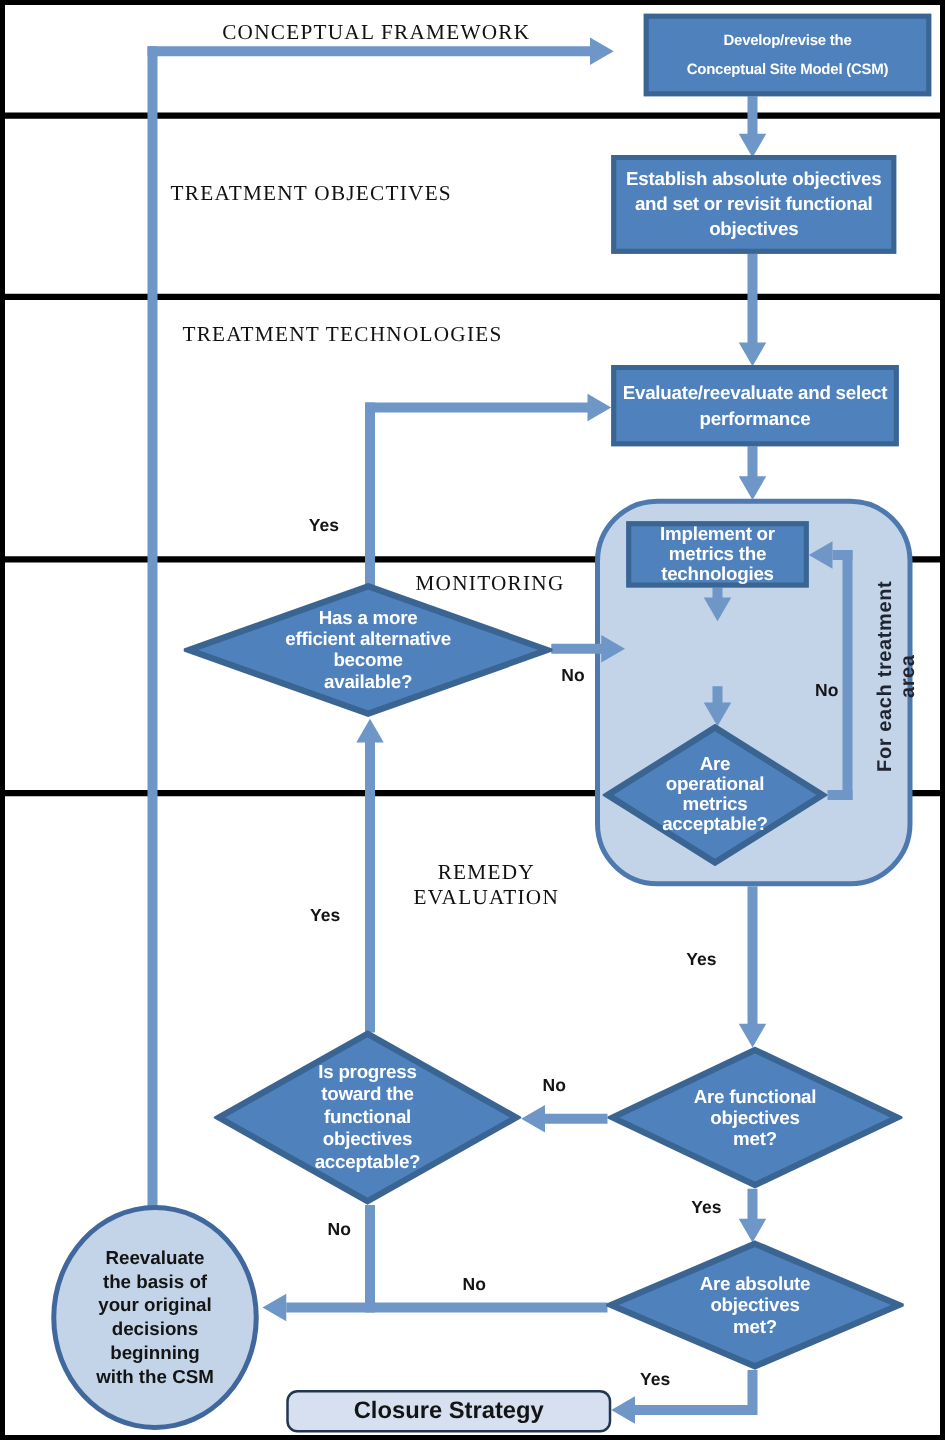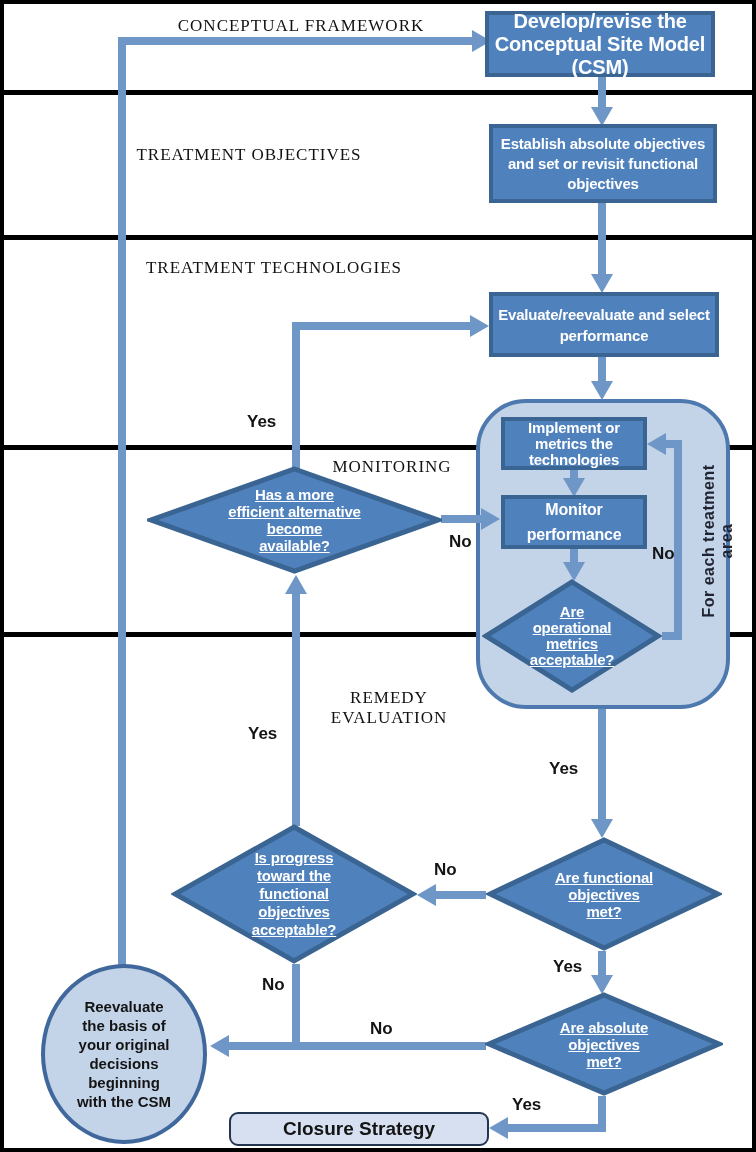--- a/index.html
+++ b/index.html
@@ -38,41 +38,41 @@
     border:4px solid var(--shape-border);box-sizing:border-box;
     display:flex;align-items:center;justify-content:center;text-align:center;
     color:#fff;font-weight:bold;white-space:pre-line;letter-spacing:-0.2px;
   }
   .diamond{position:absolute;z-index:4;}
   .diamond svg{position:absolute;left:0;top:0;width:100%;height:100%;}
   .dtext{
     position:absolute;left:0;top:0;width:100%;height:100%;z-index:5;
     display:flex;align-items:center;justify-content:center;text-align:center;
     color:#fff;font-weight:bold;font-size:15px;line-height:17px;
-    white-space:pre-line;letter-spacing:-0.2px;text-decoration:underline;
+    white-space:pre-line;letter-spacing:-0.2px;
   }
   .container-shape{
     position:absolute;z-index:2;background:var(--container-fill);
     border:4px solid var(--container-border);border-radius:50px;box-sizing:border-box;
   }
   .ellipse{
     position:absolute;z-index:4;background:var(--container-fill);
     border:4px solid #41689C;border-radius:50%;box-sizing:border-box;
     display:flex;align-items:center;justify-content:center;text-align:center;
     color:var(--text-dark);font-weight:bold;font-size:15px;line-height:19px;white-space:pre-line;
   }
   .closure{
     position:absolute;z-index:4;background:var(--closure-fill);
     border:2px solid var(--closure-border);border-radius:9px;box-sizing:border-box;
     display:flex;align-items:center;justify-content:center;
     color:var(--text-dark);font-weight:bold;font-size:19px;
   }
   .yn{
     position:absolute;z-index:6;color:var(--text-dark);
-    font-weight:bold;font-size:17px;
+    font-weight:bold;font-size:14px;
   }
   .vertical-label{
     position:absolute;z-index:5;color:#1F2430;font-weight:bold;font-size:16px;
     text-align:center;transform:rotate(-90deg);letter-spacing:0.5px;
   }
 </style>
 </head>
 <body>
 
 <div id="canvas">
@@ -136,32 +136,30 @@
   <div class="arrow ar-d" style="left:587px;top:971px"></div>
 
   <div class="conn" style="left:288px;top:960px;width:8px;height:86px"></div>
   <div class="conn" style="left:225px;top:1038px;width:257px;height:8px"></div>
   <div class="arrow ar-l" style="left:206px;top:1031px"></div>
 
   <div class="conn" style="left:594px;top:1092px;width:8px;height:36px"></div>
   <div class="conn" style="left:503px;top:1120px;width:93px;height:8px"></div>
   <div class="arrow ar-l" style="left:485px;top:1113px"></div>
 
-  <div class="pbox" style="left:481px;top:7px;width:230px;height:66px;font-size:20px;line-height:23px">Develop/revise the
+  <div class="pbox" style="left:511px;top:7px;width:230px;height:66px;font-size:12px;line-height:23px">Develop/revise the
 Conceptual Site Model (CSM)</div>
   <div class="pbox" style="left:485px;top:120px;width:228px;height:79px;font-size:15px;line-height:20px">Establish absolute objectives
 and set or revisit functional
 objectives</div>
   <div class="pbox" style="left:485px;top:288px;width:230px;height:65px;font-size:15px;line-height:21px">Evaluate/reevaluate and select
 performance</div>
   <div class="pbox" style="left:497px;top:413px;width:146px;height:53px;font-size:15px;line-height:16px">Implement or
 metrics the
 technologies</div>
-  <div class="pbox" style="left:497px;top:491px;width:146px;height:54px;font-size:16px;line-height:25px">Monitor
-performance</div>
 
   <div class="diamond" style="left:143px;top:462px;width:295px;height:108px">
     <svg viewBox="0 0 295 108">
       <polygon points="147.5,3 291,54 147.5,105 4,54" fill="#4F81BD" stroke="#3A6491" stroke-width="5"></polygon>
     </svg>
     <div class="dtext">Has a more
 efficient alternative
 become
 available?</div>
   </div>

